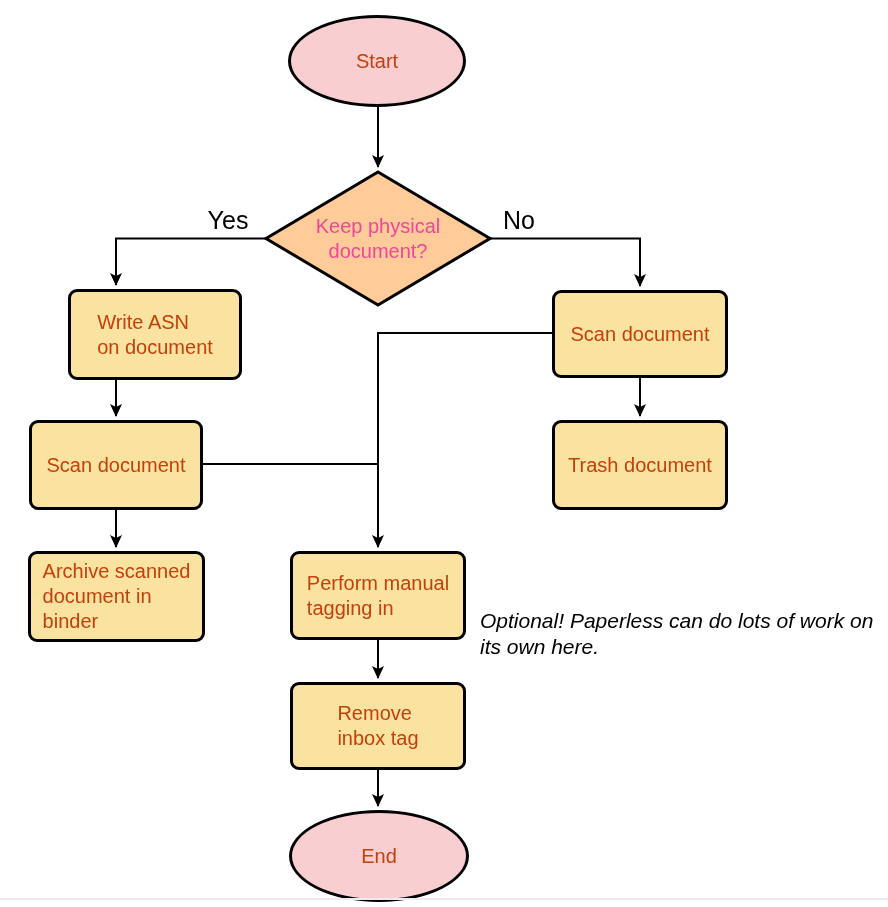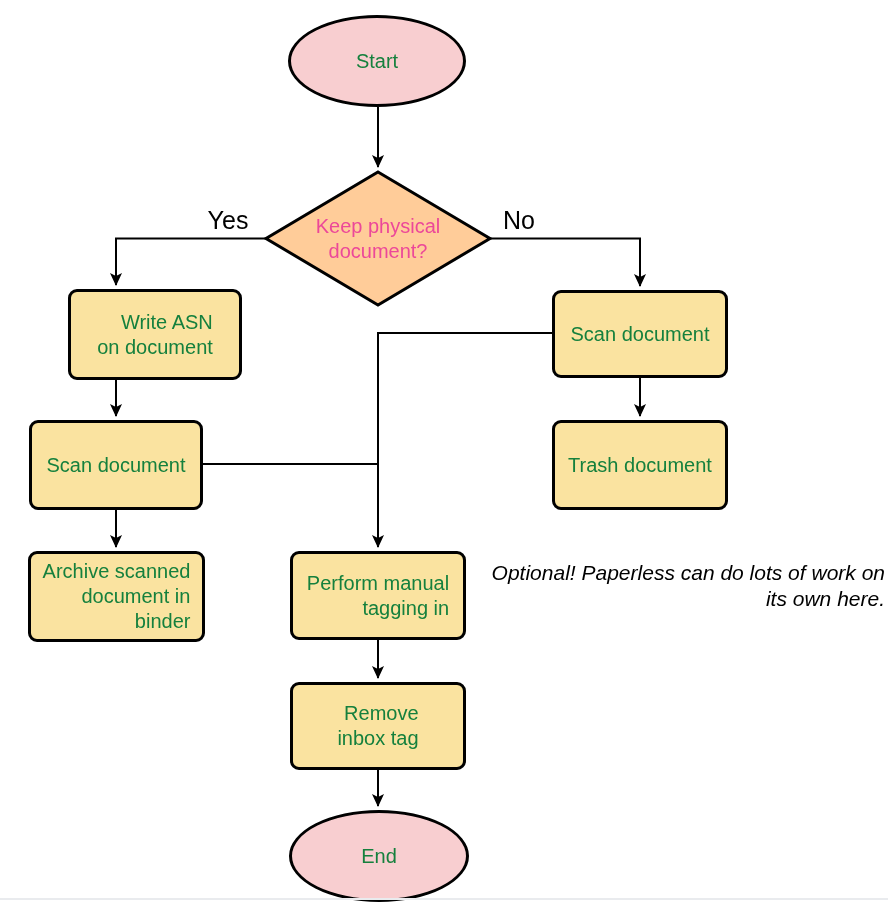--- a/index.html
+++ b/index.html
@@ -23,24 +23,24 @@
     width: 888px;
     height: 907px;
   }
   .node {
     position: absolute;
     box-sizing: border-box;
     border: 3px solid var(--stroke, #000);
     display: flex;
     align-items: center;
     justify-content: center;
-    text-align: right;
+    text-align: left;
     font-size: 20px;
     line-height: 25px;
-    color: #15803d;
+    color: #c2410c;
   }
   .node .line { display: block; }
   .process {
     background: var(--process-fill, #FAE3A0);
     border-radius: 9px;
   }
   .terminal {
     background: var(--terminal-fill, #F8CED0);
     border-radius: 50%;
   }
@@ -141,21 +141,21 @@
     <span class="line">Trash document</span>
   </div>
 
   <div class="node process" style="left:290px; top:551px; width:176px; height:89px;">
     <div>
       <span class="line">Perform manual</span>
       <span class="line">tagging in</span>
     </div>
   </div>
 
-  <div class="annotation" style="left:480px; top:560px; width:405px;text-align:right;">
+  <div class="annotation" style="left:480px; top:608px; width:405px;">
     <span class="line">Optional! Paperless can do lots of work on</span>
     <span class="line">its own here.</span>
   </div>
 
   <div class="node process" style="left:290px; top:682px; width:176px; height:88px;">
     <div>
       <span class="line">Remove</span>
       <span class="line">inbox tag</span>
     </div>
   </div>

